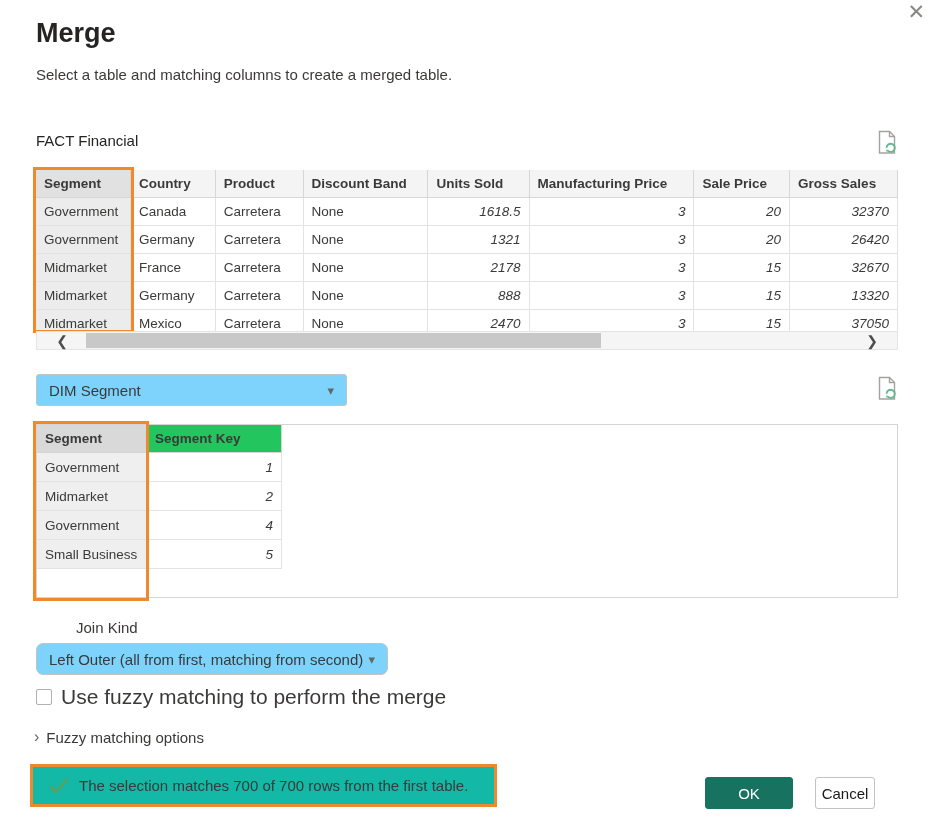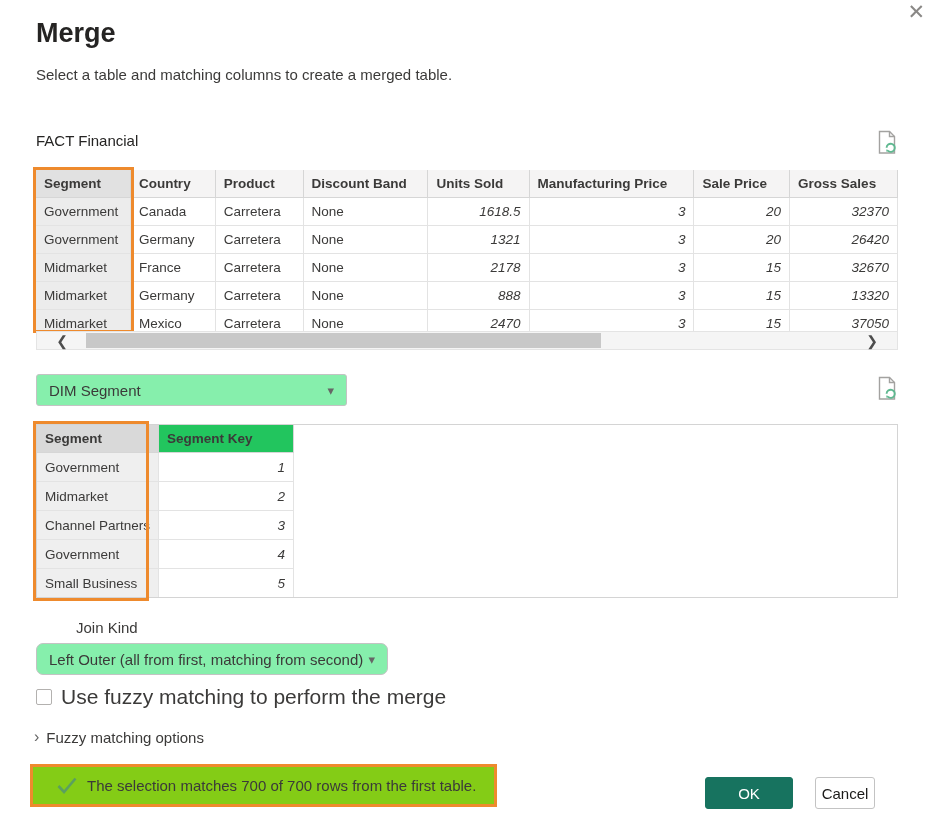--- a/index.html
+++ b/index.html
@@ -43,21 +43,21 @@
 
   
   .hscroll{position:absolute;left:36px;top:331px;width:862px;height:19px;background:#f5f5f5;border:1px solid #e4e4e4;}
   .sb-arrow{position:absolute;top:0;width:26px;height:17px;display:flex;align-items:center;justify-content:center;
     font-size:14px;font-weight:bold;color:#4d4d4d;cursor:pointer;}
   .sb-arrow.left{left:12px;}
   .sb-arrow.right{right:12px;}
   .sb-thumb{position:absolute;left:49px;top:1px;width:515px;height:15px;background:#c8c8c8;cursor:pointer;}
 
   
-  .dropdown{position:absolute;height:32px;border:1px solid #c3c3c3;border-radius:3px;background:#86efac;
+  .dropdown{position:absolute;height:32px;border:1px solid #c3c3c3;border-radius:3px;background:#7dd3fc;
     display:flex;align-items:center;padding:12px 12px;font-size:15px;color:var(--txt);cursor:pointer;}
   .dropdown .chev{margin-left:auto;color:#666;font-size:13px;}
   .dd-table{left:36px;top:374px;width:311px;}
   .dd-join{left:36px;top:643px;width:352px;border-radius:7px;}
 
   
   .t2-area{position:absolute;left:36px;top:424px;width:862px;height:174px;}
   .preview-box{position:absolute;left:0;top:0;width:862px;height:174px;border:1px solid #d4d4d4;background:#fff;overflow:hidden;}
   table.grid2{border-collapse:collapse;table-layout:fixed;font-size:13.5px;margin-left:-1px;margin-top:-1px;}
   table.grid2 th{background:#22c55e;font-weight:bold;color:var(--txt);text-align:left;
@@ -71,21 +71,21 @@
 
   
   .join-label{position:absolute;left:36px;top:619px;font-size:15px;color:var(--txt);margin-left:40px;}
   .checkbox-row{position:absolute;left:36px;top:685px;display:flex;align-items:center;font-size:21px;color:var(--txt);cursor:pointer;}
   .checkbox{width:16px;height:16px;border:1px solid #b3b1af;border-radius:2px;background:#fff;margin-right:9px;display:inline-block;}
   .fuzzy-options{position:absolute;left:34px;top:728px;display:flex;align-items:center;font-size:15px;color:var(--txt);cursor:pointer;}
   .fuzzy-options .chev-r{font-size:16px;color:#666;margin-right:7px;}
 
   
   .status-box{position:absolute;left:30px;top:764px;width:467px;height:43px;border:3px solid var(--orange);
-    background:#84cc16;display:flex;align-items:center;padding:0 18px;}
+    background:#14b8a6;display:flex;align-items:center;padding:0 10px;}
   .status-box .check{flex:0 0 auto;margin:0 10px 0 6px;}
   .status-text{font-size:15px;color:var(--txt);white-space:nowrap;}
 
   
   .btn{position:absolute;top:777px;height:32px;font-size:15px;border-radius:3px;cursor:pointer;
     font-family:"Liberation Sans","DejaVu Sans",sans-serif;display:flex;align-items:center;justify-content:center;}
   .btn-ok{left:705px;width:88px;background:var(--ok-green);color:#fff;border:1px solid var(--ok-green);font-weight:normal;}
   .btn-cancel{left:815px;width:60px;background:#fff;color:#1b1a19;border:1px solid #c3c3c3;}
 </style>
 </head>
@@ -230,24 +230,20 @@
           <tbody>
             <tr>
               <td class="sel">Government</td>
               <td class="num">1</td>
             </tr>
             <tr>
               <td class="sel">Midmarket</td>
               <td class="num">2</td>
             </tr>
             <tr>
-              <td class="sel">Channel Partners</td>
-              <td class="num">3</td>
-            </tr>
-            <tr>
               <td class="sel">Government</td>
               <td class="num">4</td>
             </tr>
             <tr>
               <td class="sel">Small Business</td>
               <td class="num">5</td>
             </tr>
           </tbody>
         </table>
     </div>

